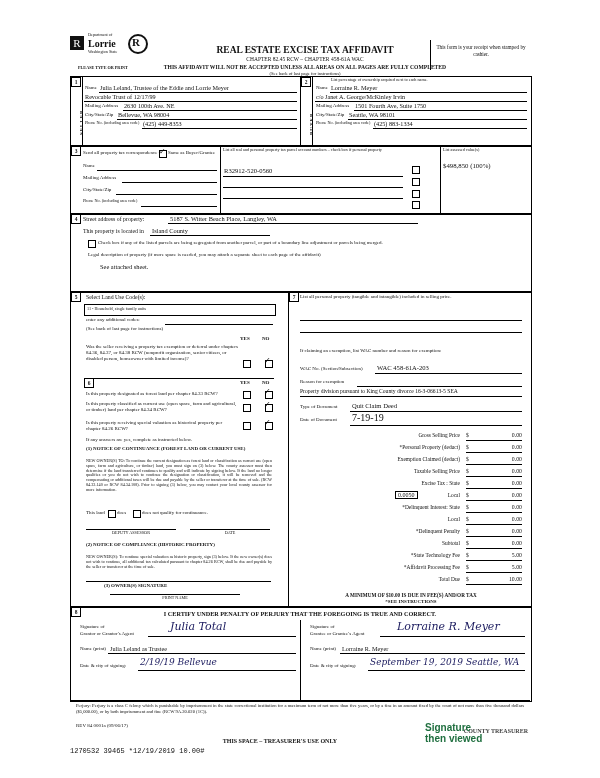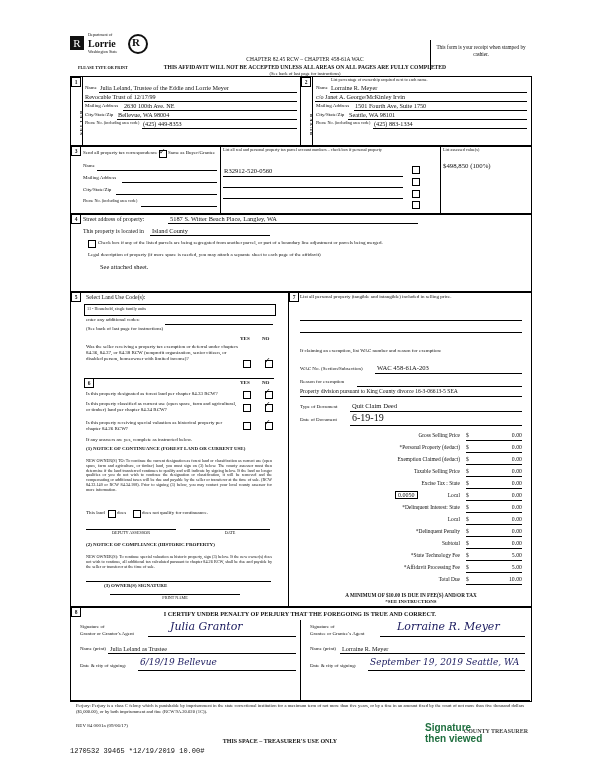--- a/index.html
+++ b/index.html
@@ -36,20 +36,21 @@
       </svg>
   </div>
   <div class="abs tiny" style="left:88px;top:33px;">Department of</div>
   <div class="abs b" style="left:88px;top:38px;font-size:10px;">Lorrie</div>
   <div class="abs tiny" style="left:88px;top:50px;">Washington State</div>
   <div class="logo-circle" style="left:128px;top:34px;width:16px;height:16px;"></div>
   <div class="abs" style="left:132px;top:36px;font-size:11px;font-weight:bold;">R</div>
 
   <div class="abs tiny b" style="left:78px;top:66px;">PLEASE TYPE OR PRINT</div>
 
+  <div class="abs b c" style="left:180px;top:45px;width:250px;font-size:9.5px;">REAL ESTATE EXCISE TAX AFFIDAVIT</div>
   <div class="abs c" style="left:180px;top:56px;width:250px;font-size:5.5px;">CHAPTER 82.45 RCW – CHAPTER 458-61A WAC</div>
   <div class="abs c b" style="left:120px;top:64px;width:370px;font-size:5.6px;">THIS AFFIDAVIT WILL NOT BE ACCEPTED UNLESS ALL AREAS ON ALL PAGES ARE FULLY COMPLETED</div>
   <div class="abs c" style="left:180px;top:71px;width:250px;font-size:4.6px;">(See back of last page for instructions)</div>
 
   <div class="box" style="left:432px;top:42px;width:98px;height:26px;border:none;"></div>
   <div class="abs c" style="left:432px;top:44px;width:98px;font-size:5.2px;line-height:1.35;">This form is your receipt when stamped by cashier.</div>
   <div class="vline" style="left:430px;top:40px;height:30px;"></div>
 
   <div class="box" style="left:70px;top:76px;width:460px;height:69px;"></div>
   <div class="vline" style="left:300px;top:76px;height:69px;"></div>
@@ -213,21 +214,21 @@
   <div class="line" style="left:375px;top:373px;width:147px;"></div>
   <div class="abs xs" style="left:300px;top:379px;">Reason for exemption</div>
   <div class="line" style="left:357px;top:386px;width:165px;"></div>
   <div class="abs hw" style="left:300px;top:388px;font-size:5.6px;">Property division pursuant to King County divorce 16-3-06613-5 SEA</div>
   <div class="line" style="left:300px;top:396px;width:222px;"></div>
 
   <div class="abs xs" style="left:300px;top:404px;">Type of Document</div>
   <div class="abs hw" style="left:352px;top:402px;font-size:6.6px;">Quit Claim Deed</div>
   <div class="line" style="left:350px;top:411px;width:172px;"></div>
   <div class="abs xs" style="left:300px;top:417px;">Date of Document</div>
-  <div class="abs hw" style="left:352px;top:412px;font-size:10px;">6-19-19</div>
+  <div class="abs hw" style="left:352px;top:412px;font-size:10px;">7-19-19</div>
   <div class="line" style="left:350px;top:425px;width:172px;"></div>
 
   <div id="calc-rows">
       <div class="abs r" style="left: 300px; top: 432px; width: 160px; font-size: 5.4px;">Gross Selling Price</div>
       <div class="abs" style="left: 466px; top: 432px; font-size: 5.6px;">$</div>
       <div class="abs r" style="left: 472px; top: 432px; width: 50px; font-size: 5.8px;">0.00</div>
       <div class="line" style="left: 466px; top: 440px; width: 56px;"></div>
       <div class="abs r" style="left: 300px; top: 444px; width: 160px; font-size: 5.4px;">*Personal Property (deduct)</div>
       <div class="abs" style="left: 466px; top: 444px; font-size: 5.6px;">$</div>
       <div class="abs r" style="left: 472px; top: 444px; width: 50px; font-size: 5.8px;">0.00</div>
@@ -282,29 +283,29 @@
   <div class="abs b c" style="left:300px;top:592px;width:222px;font-size:5.2px;">A MINIMUM OF $10.00 IS DUE IN FEE(S) AND/OR TAX</div>
   <div class="abs b c" style="left:300px;top:599px;width:222px;font-size:5px;">*SEE INSTRUCTIONS</div>
 
   <div class="box" style="left:70px;top:606px;width:460px;height:94px;"></div>
   <div class="num" style="left:71px;top:607px;">8</div>
   <div class="abs b c" style="left:90px;top:610px;width:420px;font-size:6.2px;">I CERTIFY UNDER PENALTY OF PERJURY THAT THE FOREGOING IS TRUE AND CORRECT.</div>
   <div class="vline" style="left:300px;top:620px;height:80px;"></div>
 
   <div class="abs xs" style="left:80px;top:624px;">Signature of</div>
   <div class="abs xs" style="left:80px;top:631px;">Grantor or Grantor's Agent</div>
-  <div class="abs sig" style="left:170px;top:620px;font-size:11px;">Julia Grantor</div>
+  <div class="abs sig" style="left:170px;top:620px;font-size:11px;">Julia Total</div>
   <div class="line" style="left:148px;top:636px;width:148px;"></div>
 
   <div class="abs xs" style="left:80px;top:646px;">Name (print)</div>
   <div class="abs hw" style="left:110px;top:645px;font-size:6.2px;">Julia Leland  as Trustee</div>
   <div class="line" style="left:108px;top:653px;width:188px;"></div>
 
   <div class="abs xs" style="left:80px;top:663px;">Date &amp; city of signing:</div>
-  <div class="abs sig" style="left:140px;top:657px;font-size:9px;">6/19/19  Bellevue</div>
+  <div class="abs sig" style="left:140px;top:657px;font-size:9px;">2/19/19  Bellevue</div>
   <div class="line" style="left:138px;top:670px;width:158px;"></div>
 
   <div class="abs xs" style="left:310px;top:624px;">Signature of</div>
   <div class="abs xs" style="left:310px;top:631px;">Grantee or Grantee's Agent</div>
   <div class="abs sig" style="left:397px;top:620px;font-size:11px;">Lorraine R. Meyer</div>
   <div class="line" style="left:380px;top:636px;width:145px;"></div>
 
   <div class="abs xs" style="left:310px;top:646px;">Name (print)</div>
   <div class="abs hw" style="left:342px;top:645px;font-size:6.2px;">Lorraine R. Meyer</div>
   <div class="line" style="left:340px;top:653px;width:185px;"></div>

